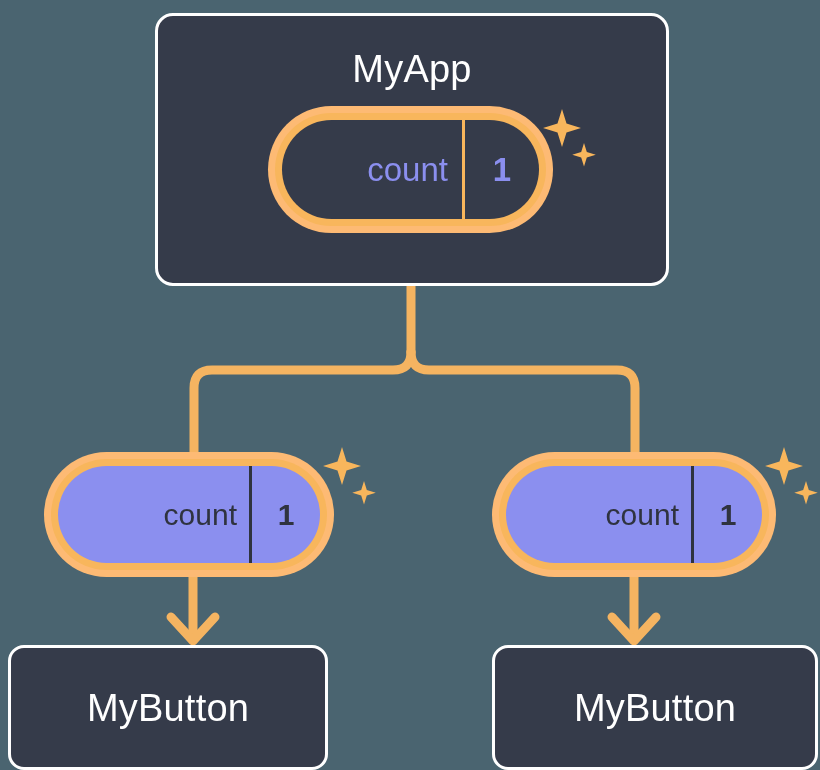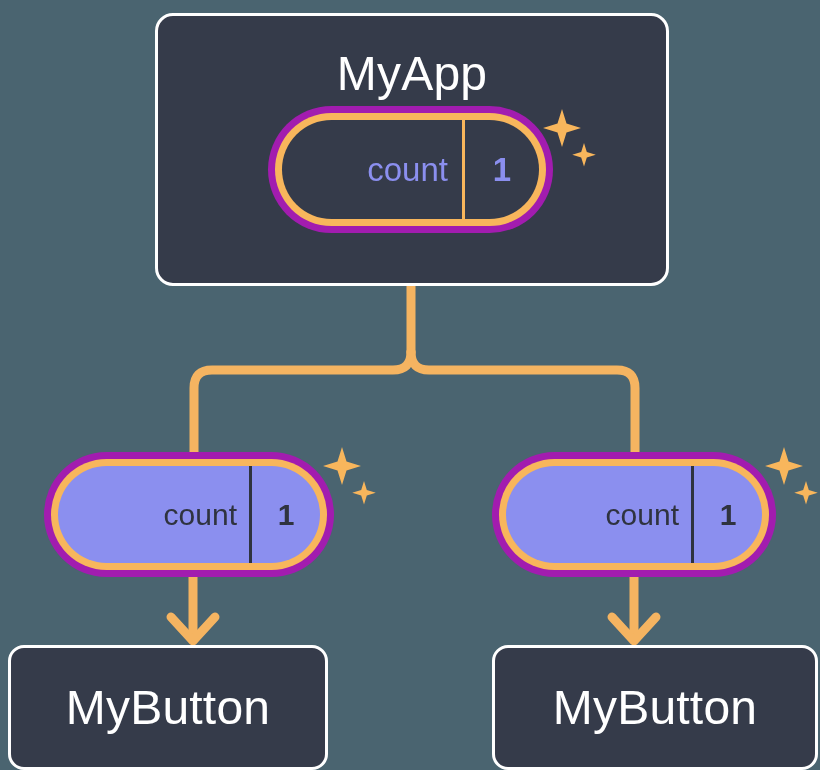--- a/index.html
+++ b/index.html
@@ -61,36 +61,36 @@
   .node-box.btn-right {
     left: 492px;
     top: 645px;
     width: 326px;
     height: 125px;
     align-items: center;
     border-radius: 16px;
   }
   .node-title {
     color: #ffffff;
-    font-size: 48px;
+    font-size: 38px;
     font-weight: 400;
     letter-spacing: 0.2px;
     line-height: 1;
     white-space: nowrap;
   }
   .node-box.myapp .node-title {
     margin-top: 34px;
   }
 
   
   .pill {
     position: absolute;
     box-sizing: border-box;
     border-radius: 999px;
-    background: #a21caf;                
+    background: #fdba74;                
     padding: 7px;
     display: flex;
   }
   .pill-mid {
     box-sizing: border-box;
     border-radius: 999px;
     background: #f8b65c;                
     padding: 7px;
     display: flex;
     width: 100%;

